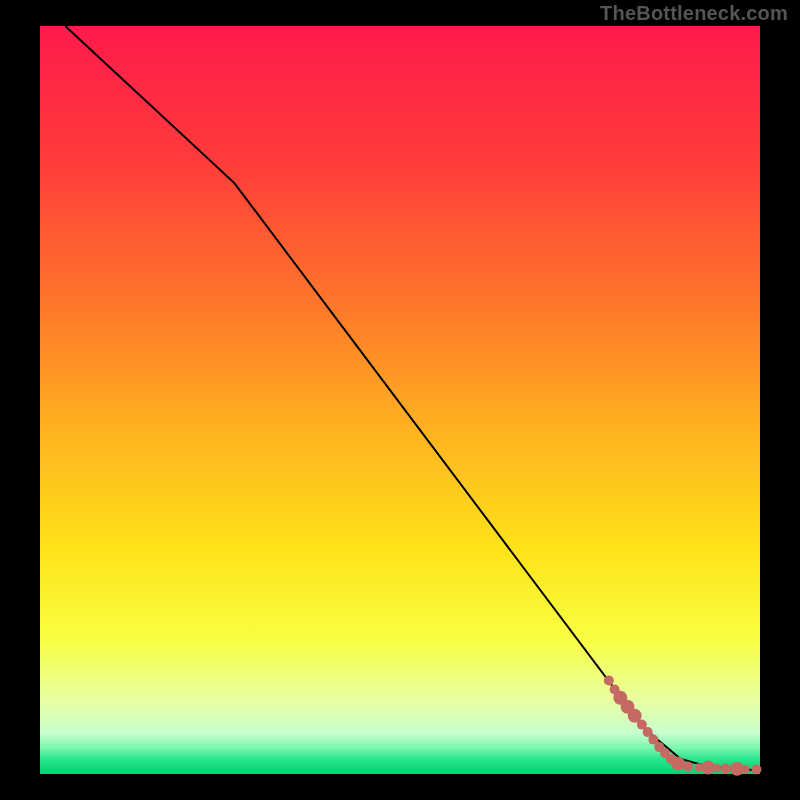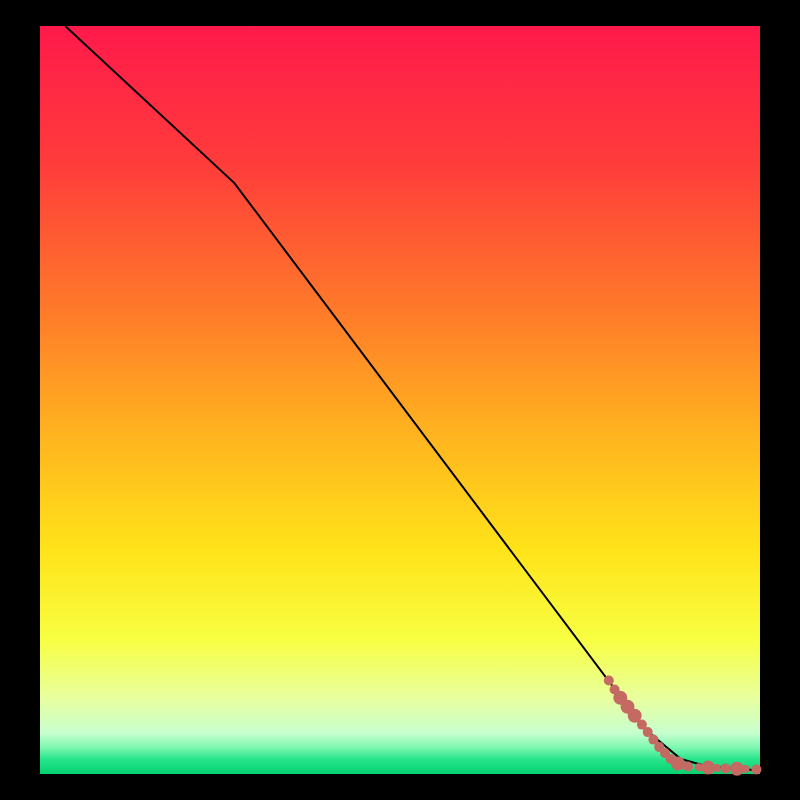--- a/index.html
+++ b/index.html
@@ -32,20 +32,21 @@
     position: absolute;
     inset: 0;
     width: 800px;
     height: 800px;
   }
 </style>
 </head>
 <body>
 <div class="frame">
 
+  <div class="watermark">TheBottleneck.com</div>
 
   <svg class="plot" viewBox="0 0 800 800">
 
     <defs>
       <linearGradient id="bg-grad" x1="0" y1="0" x2="0" y2="1">
 
       <stop offset="0%" stop-color="#ff1a4b"></stop>
           <stop offset="18%" stop-color="#ff3b3b"></stop>
           <stop offset="38%" stop-color="#ff7a2a"></stop>
           <stop offset="55.00000000000001%" stop-color="#ffb51f"></stop>

